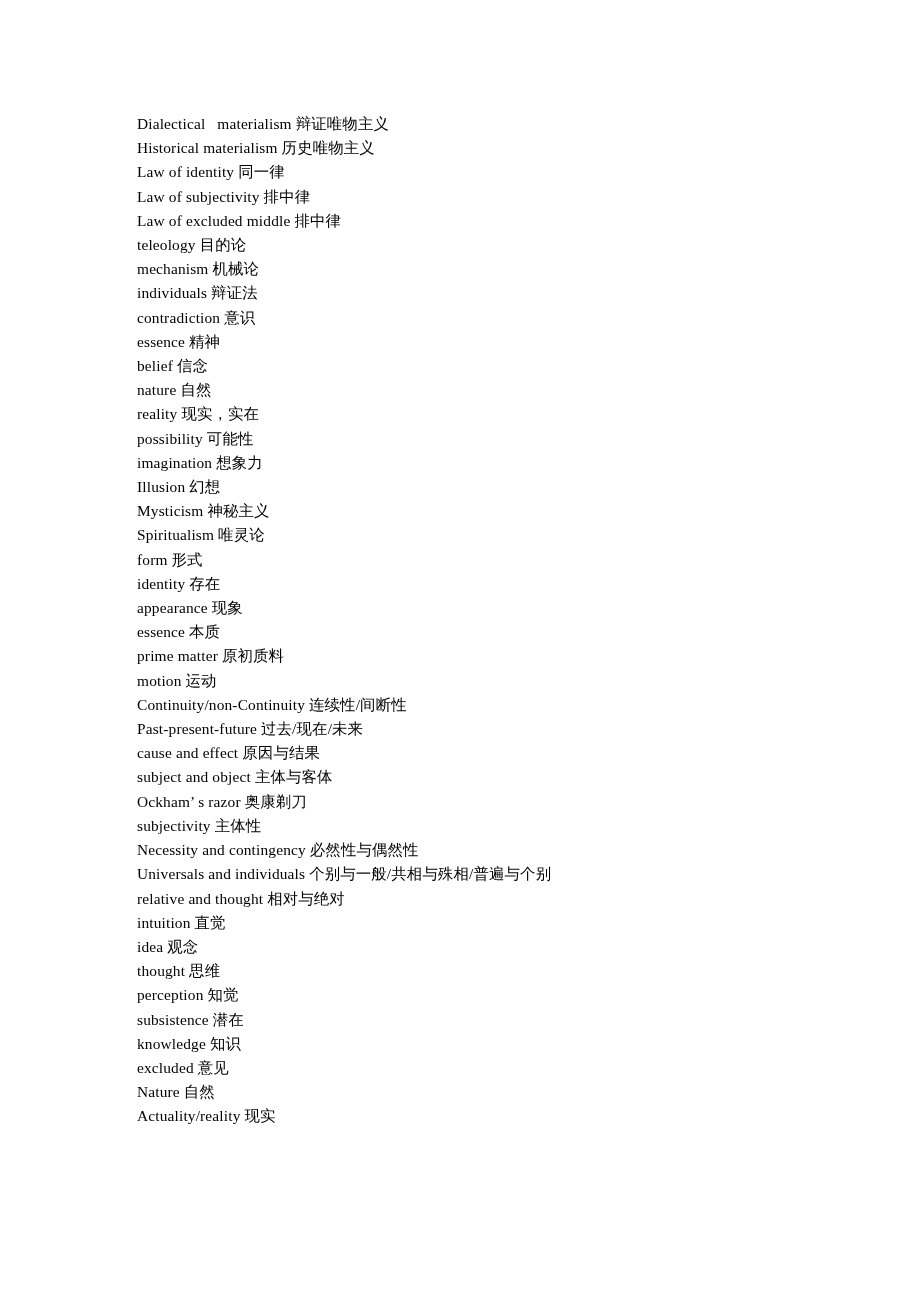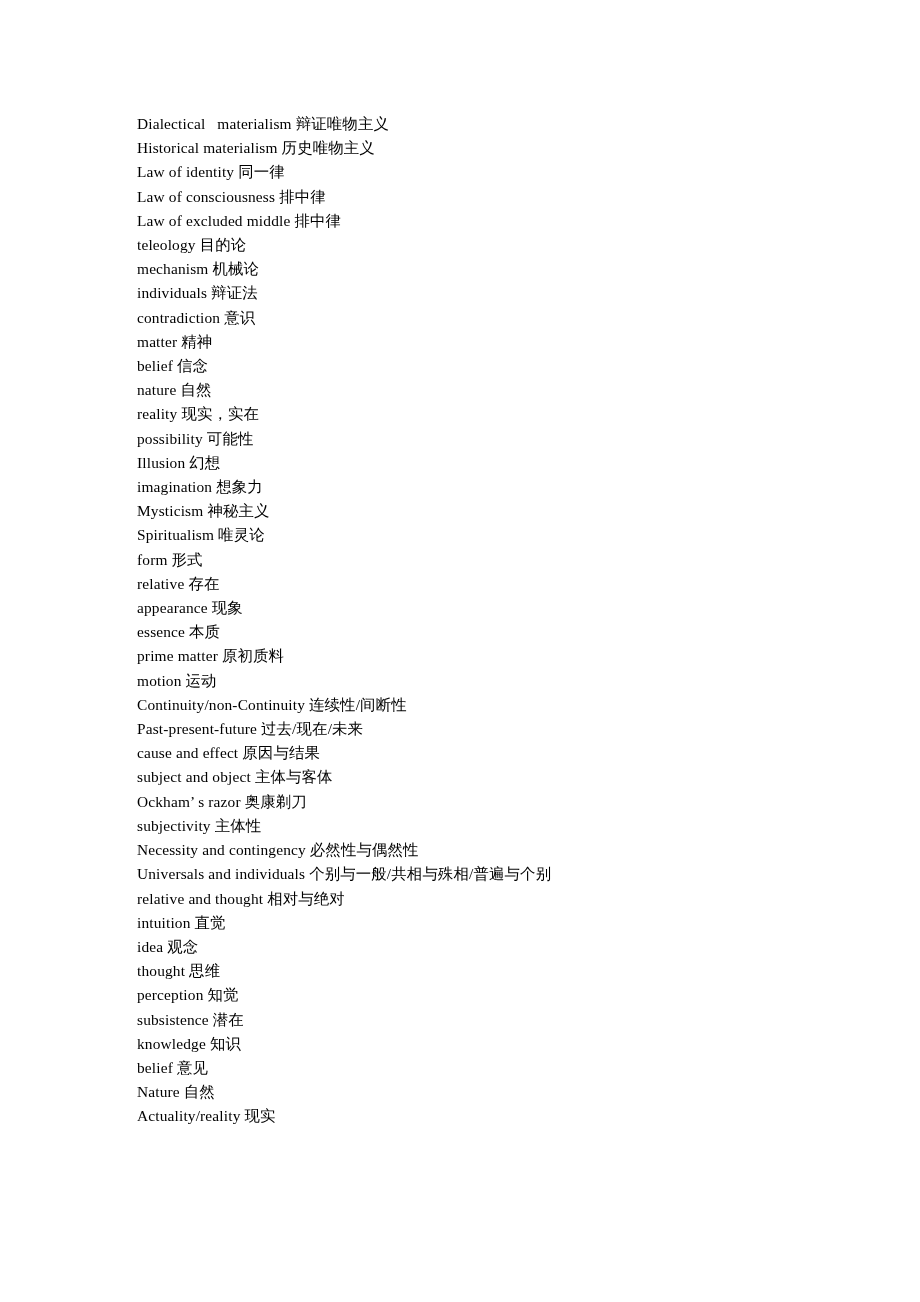--- a/index.html
+++ b/index.html
@@ -40,53 +40,53 @@
   }
 </style>
 </head>
 <body>
 
 <div class="page">
   <div class="glossary">
       <div class="entry">Dialectical   materialism 辩证唯物主义</div>
       <div class="entry">Historical materialism 历史唯物主义</div>
       <div class="entry">Law of identity 同一律</div>
-      <div class="entry">Law of consciousness 排中律</div>
+      <div class="entry">Law of subjectivity 排中律</div>
       <div class="entry">Law of excluded middle 排中律</div>
       <div class="entry">teleology 目的论</div>
       <div class="entry">mechanism 机械论</div>
       <div class="entry">individuals 辩证法</div>
       <div class="entry">contradiction 意识</div>
-      <div class="entry">matter 精神</div>
+      <div class="entry">essence 精神</div>
       <div class="entry">belief 信念</div>
       <div class="entry">nature 自然</div>
       <div class="entry">reality 现实，实在</div>
       <div class="entry">possibility 可能性</div>
+      <div class="entry">imagination 想象力</div>
       <div class="entry">Illusion 幻想</div>
-      <div class="entry">imagination 想象力</div>
       <div class="entry">Mysticism 神秘主义</div>
       <div class="entry">Spiritualism 唯灵论</div>
       <div class="entry">form 形式</div>
-      <div class="entry">relative 存在</div>
+      <div class="entry">identity 存在</div>
       <div class="entry">appearance 现象</div>
       <div class="entry">essence 本质</div>
       <div class="entry">prime matter 原初质料</div>
       <div class="entry">motion 运动</div>
       <div class="entry">Continuity/non-Continuity 连续性/间断性</div>
       <div class="entry">Past-present-future 过去/现在/未来</div>
       <div class="entry">cause and effect 原因与结果</div>
       <div class="entry">subject and object 主体与客体</div>
       <div class="entry">Ockham’ s razor 奥康剃刀</div>
       <div class="entry">subjectivity 主体性</div>
       <div class="entry">Necessity and contingency 必然性与偶然性</div>
       <div class="entry">Universals and individuals 个别与一般/共相与殊相/普遍与个别</div>
       <div class="entry">relative and thought 相对与绝对</div>
       <div class="entry">intuition 直觉</div>
       <div class="entry">idea 观念</div>
       <div class="entry">thought 思维</div>
       <div class="entry">perception 知觉</div>
       <div class="entry">subsistence 潜在</div>
       <div class="entry">knowledge 知识</div>
-      <div class="entry">belief 意见</div>
+      <div class="entry">excluded 意见</div>
       <div class="entry">Nature 自然</div>
       <div class="entry">Actuality/reality 现实</div>
     </div>
 </div>
 
 </body></html>

